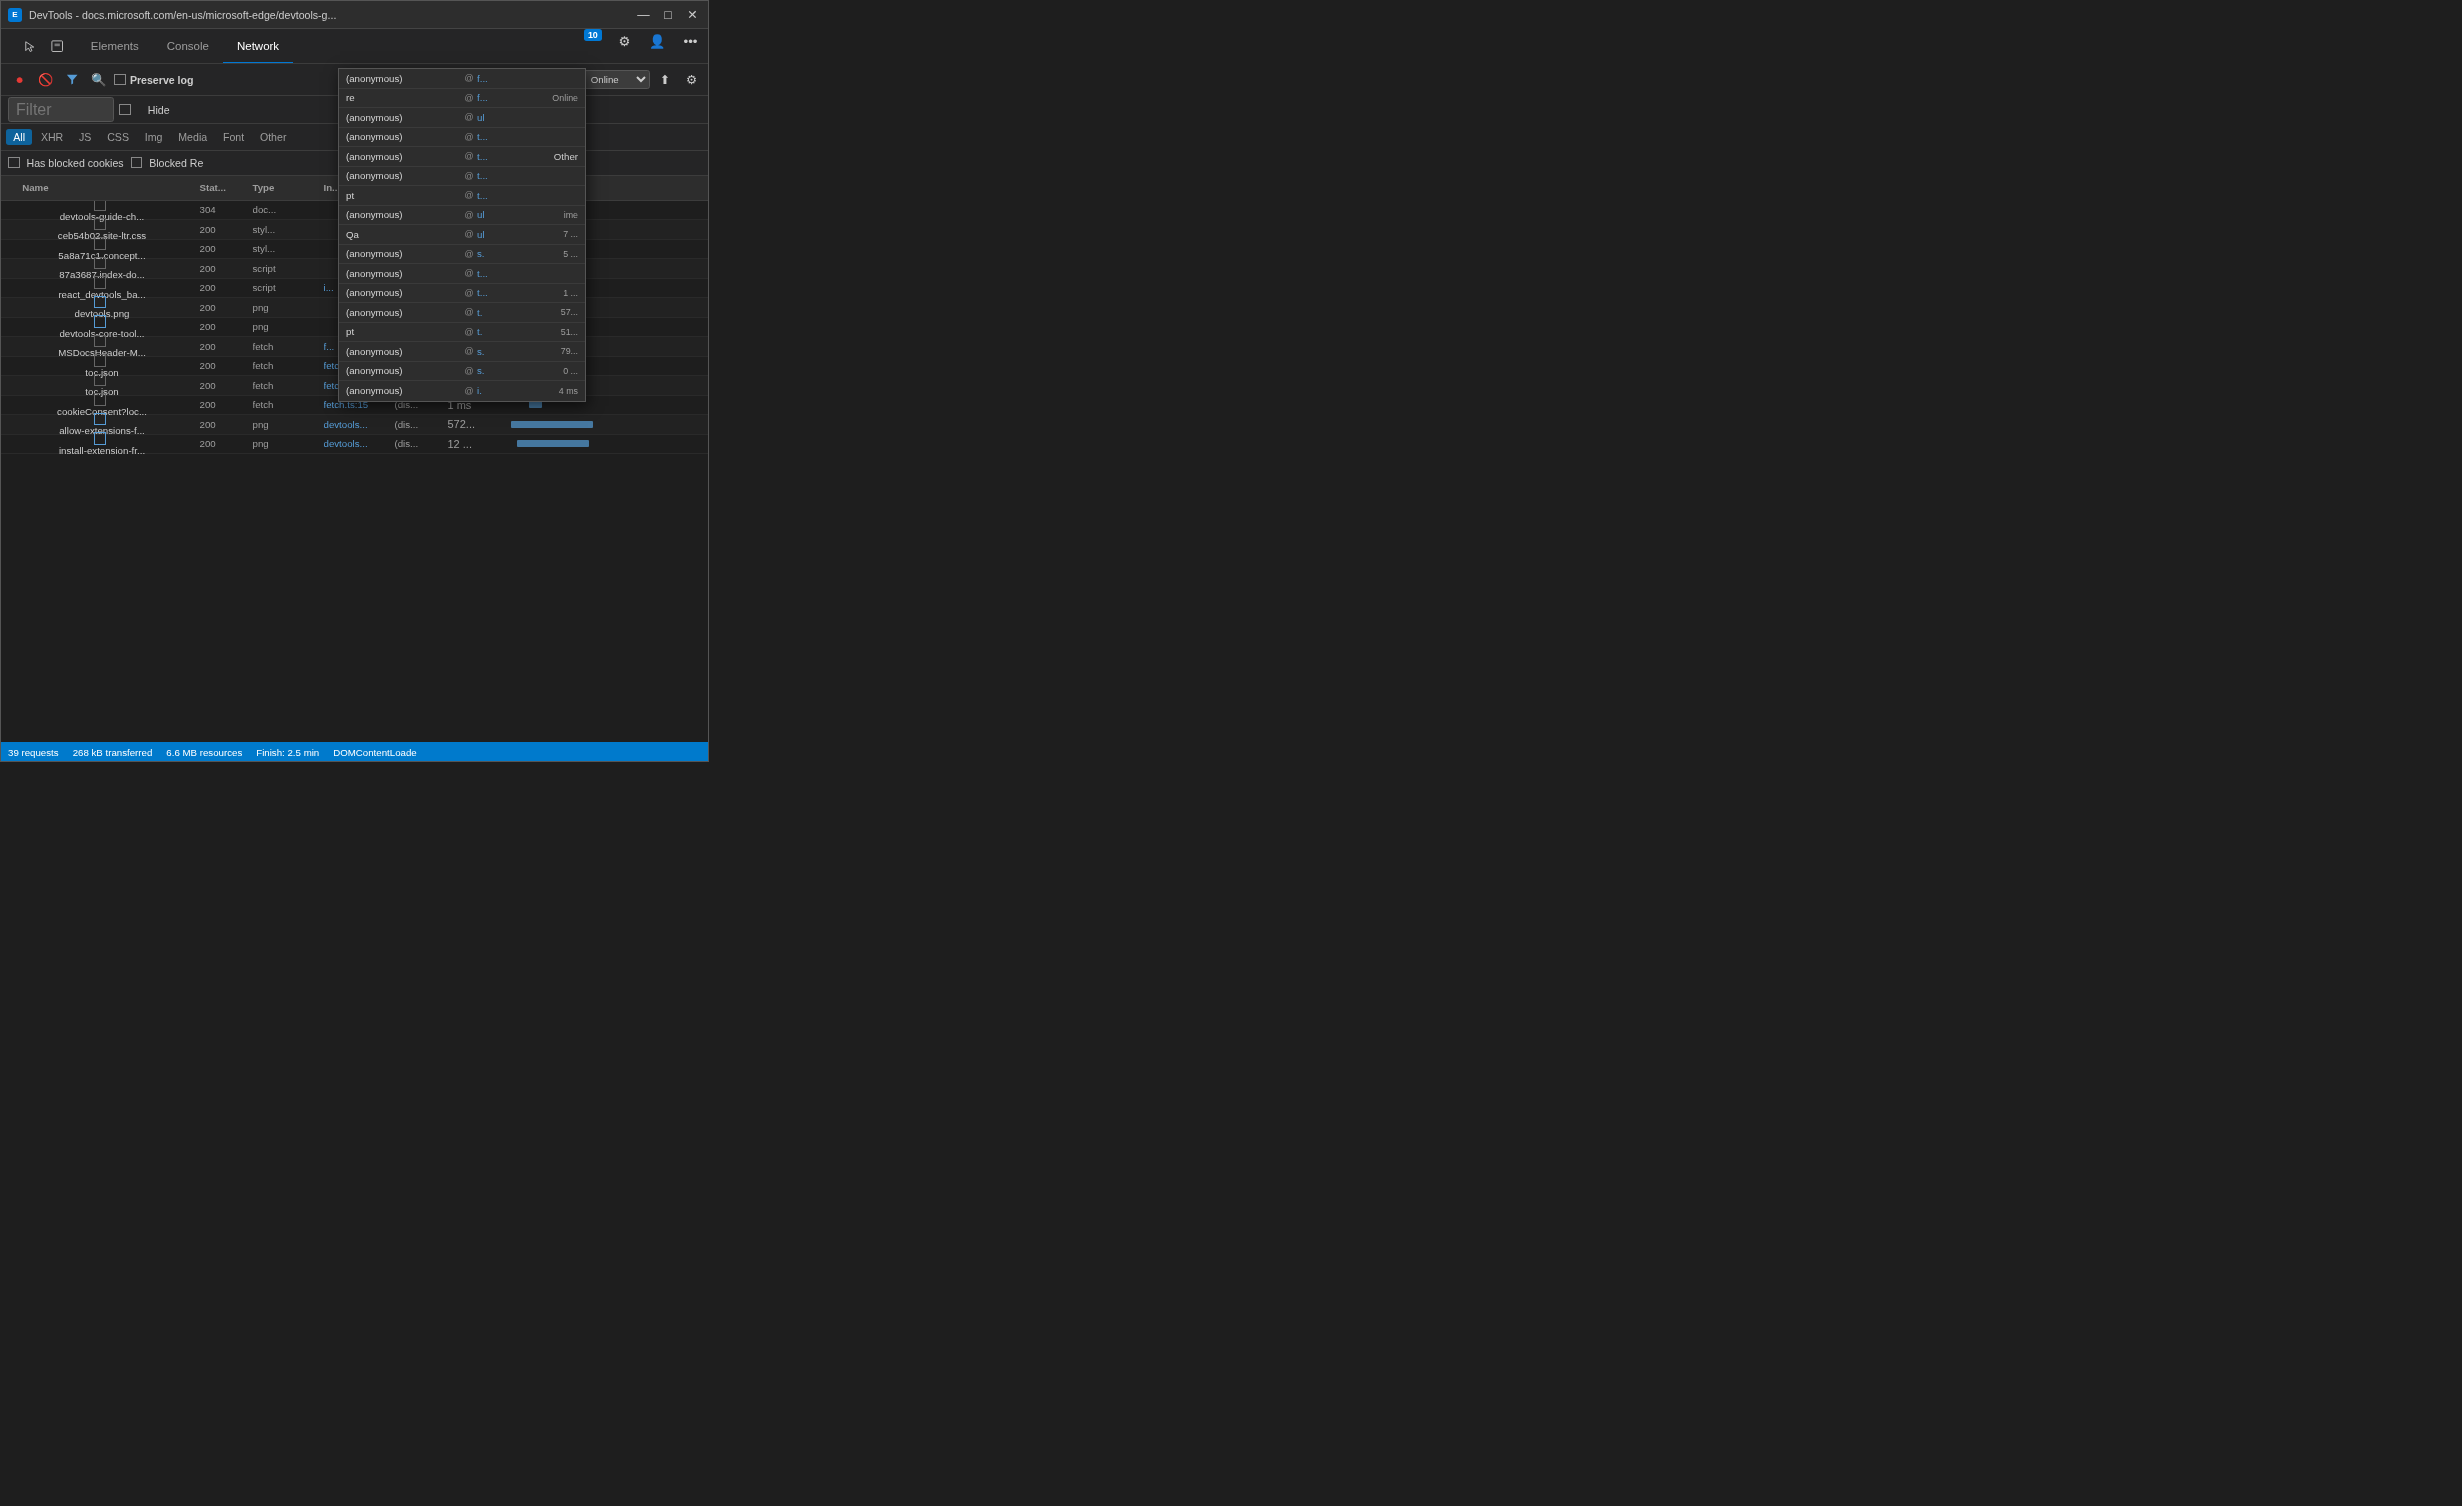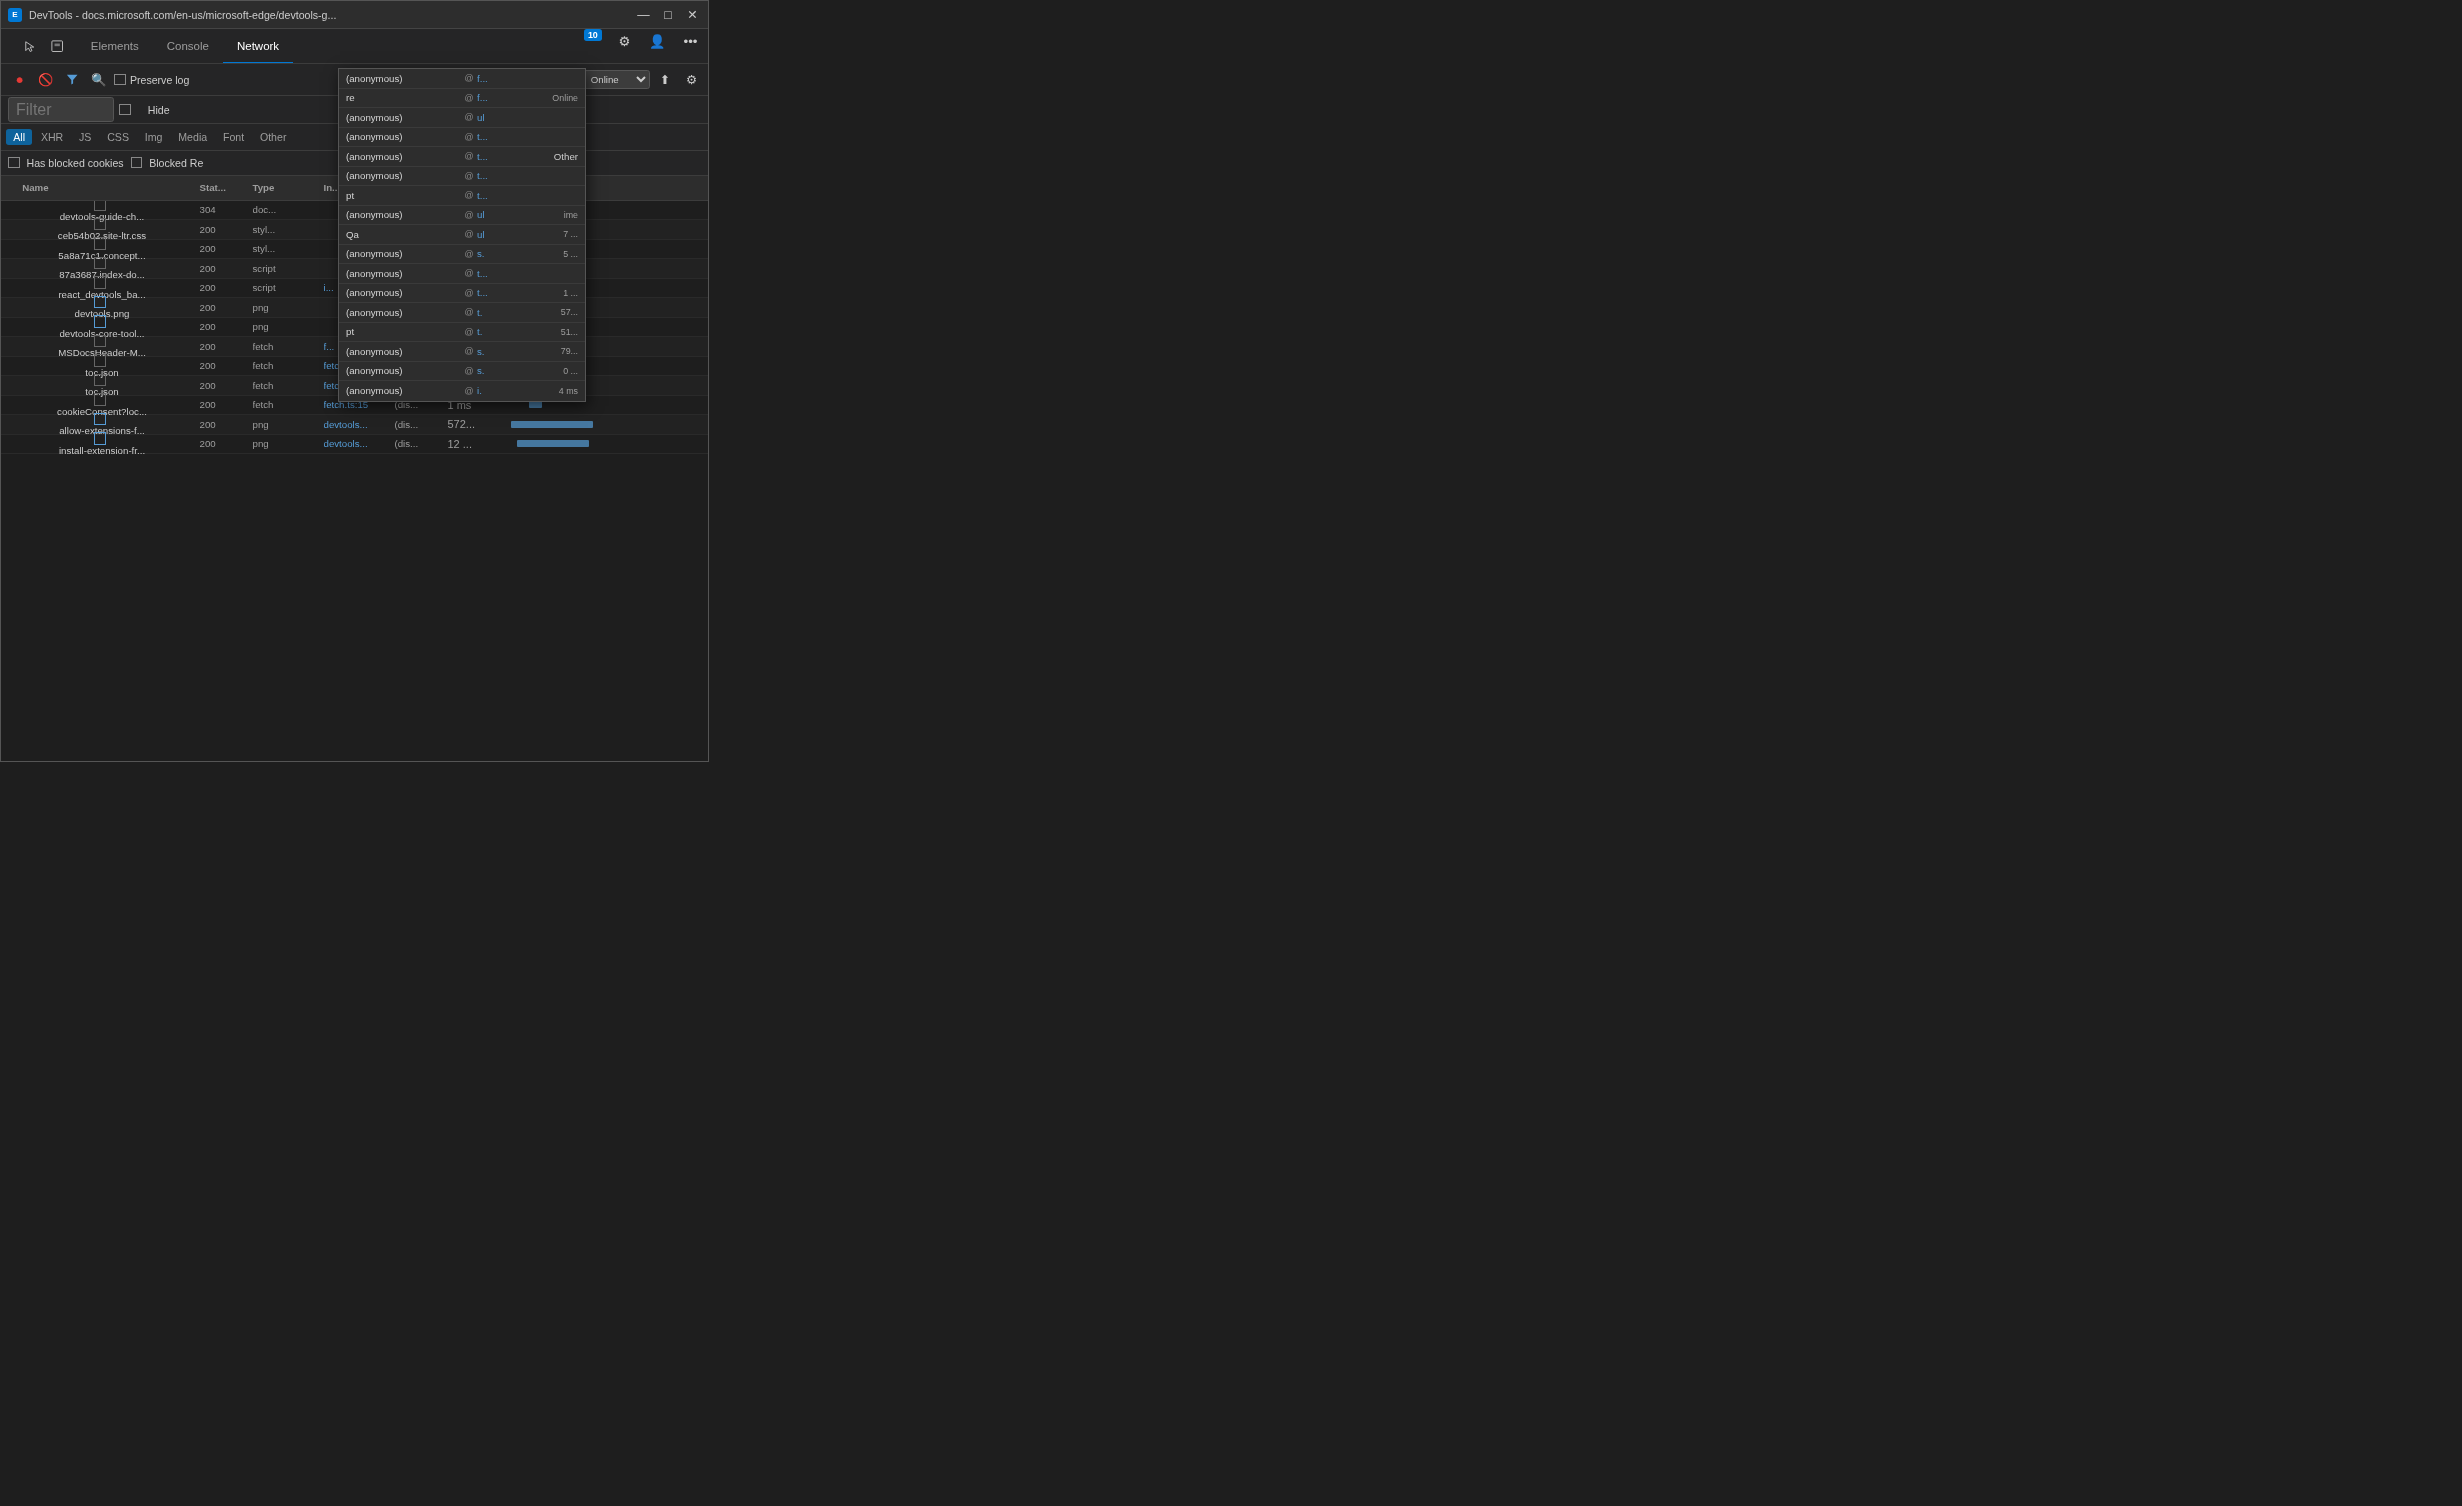--- a/index.html
+++ b/index.html
@@ -123,21 +123,21 @@
     .record-btn { color: #e53935; }
     .preserve-log-wrap {
       display: flex; align-items: center; gap: 4.4px;
     }
     .checkbox-custom {
       width: 11.5px; height: 11.5px;
       border: 0.9px solid #888;
       background: transparent;
       display: inline-block;
     }
-    .preserve-label { font-size: 10.6px; color: #ccc; }
+    .preserve-label { font-size: 10.6px; color: #ccc; font-weight: bold; }
     .throttle-wrap {
       margin-left: auto;
       display: flex; align-items: center; gap: 3.5px;
     }
     .throttle-select {
       background: #3c3c3c;
       border: 0.9px solid #555;
       color: #ccc;
       padding: 1.8px 5.3px;
       font-size: 9.7px;
@@ -613,20 +613,27 @@
     <div class="cell-type">png</div>
     <div class="cell-initiator">devtools...</div>
     <div class="cell-size">(dis...</div>
     <div class="cell-time">12 ...</div>
     <div class="cell-waterfall">
       <div class="waterfall-bar" style="left:8%; width:35%;"></div>
     </div>
   </div>
     </div>
 
+  <div class="status-bar">
+    <span>39 requests</span>
+    <span>268 kB transferred</span>
+    <span>6.6 MB resources</span>
+    <span>Finish: 2.5 min</span>
+    <span>DOMContentLoade</span>
+  </div>
 
   <div class="dropdown-overlay" id="dropdown-overlay">
       <div class="dropdown-item">
     <span class="di-name">(anonymous)</span>
     <span class="di-at">@</span>
     <span class="di-source">f...</span>
     <span class="di-extra"></span>
 
   </div>
       <div class="dropdown-item">

